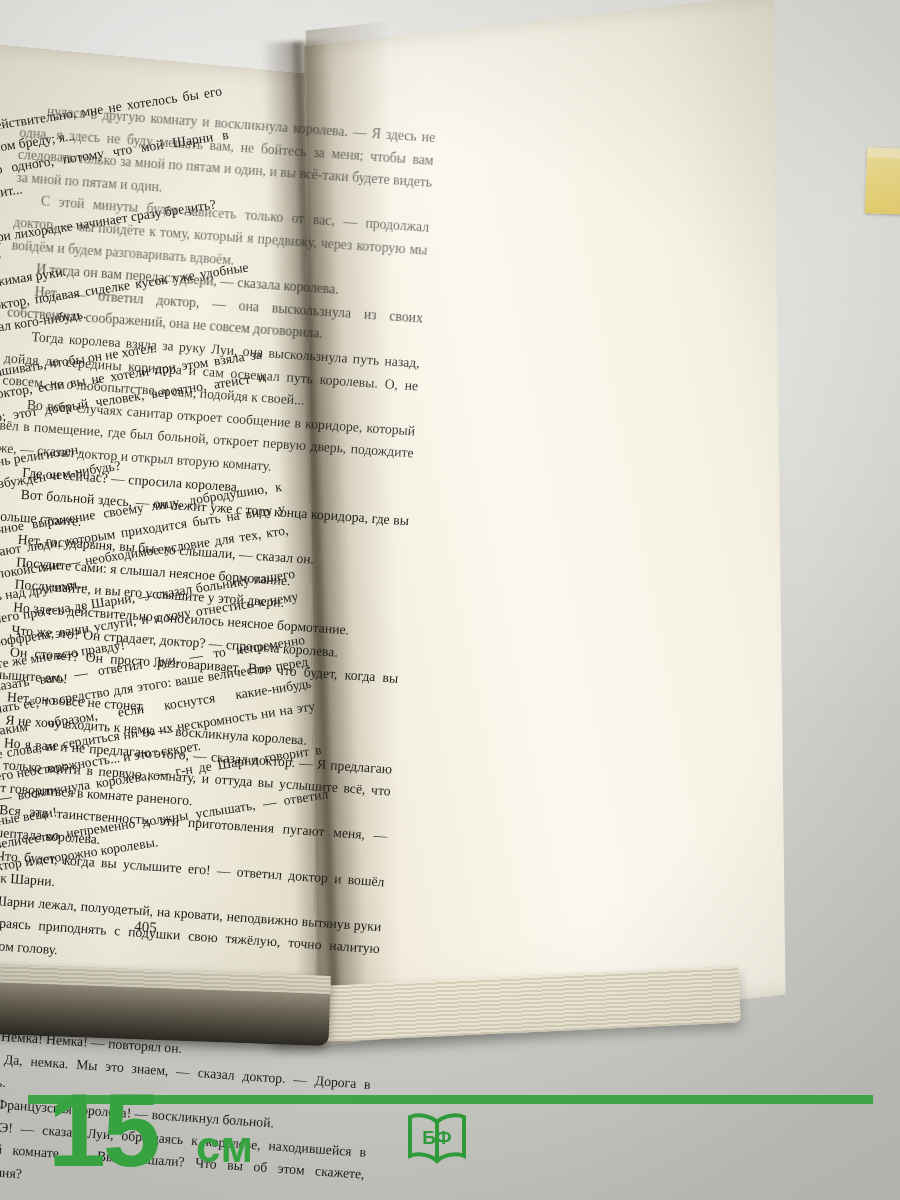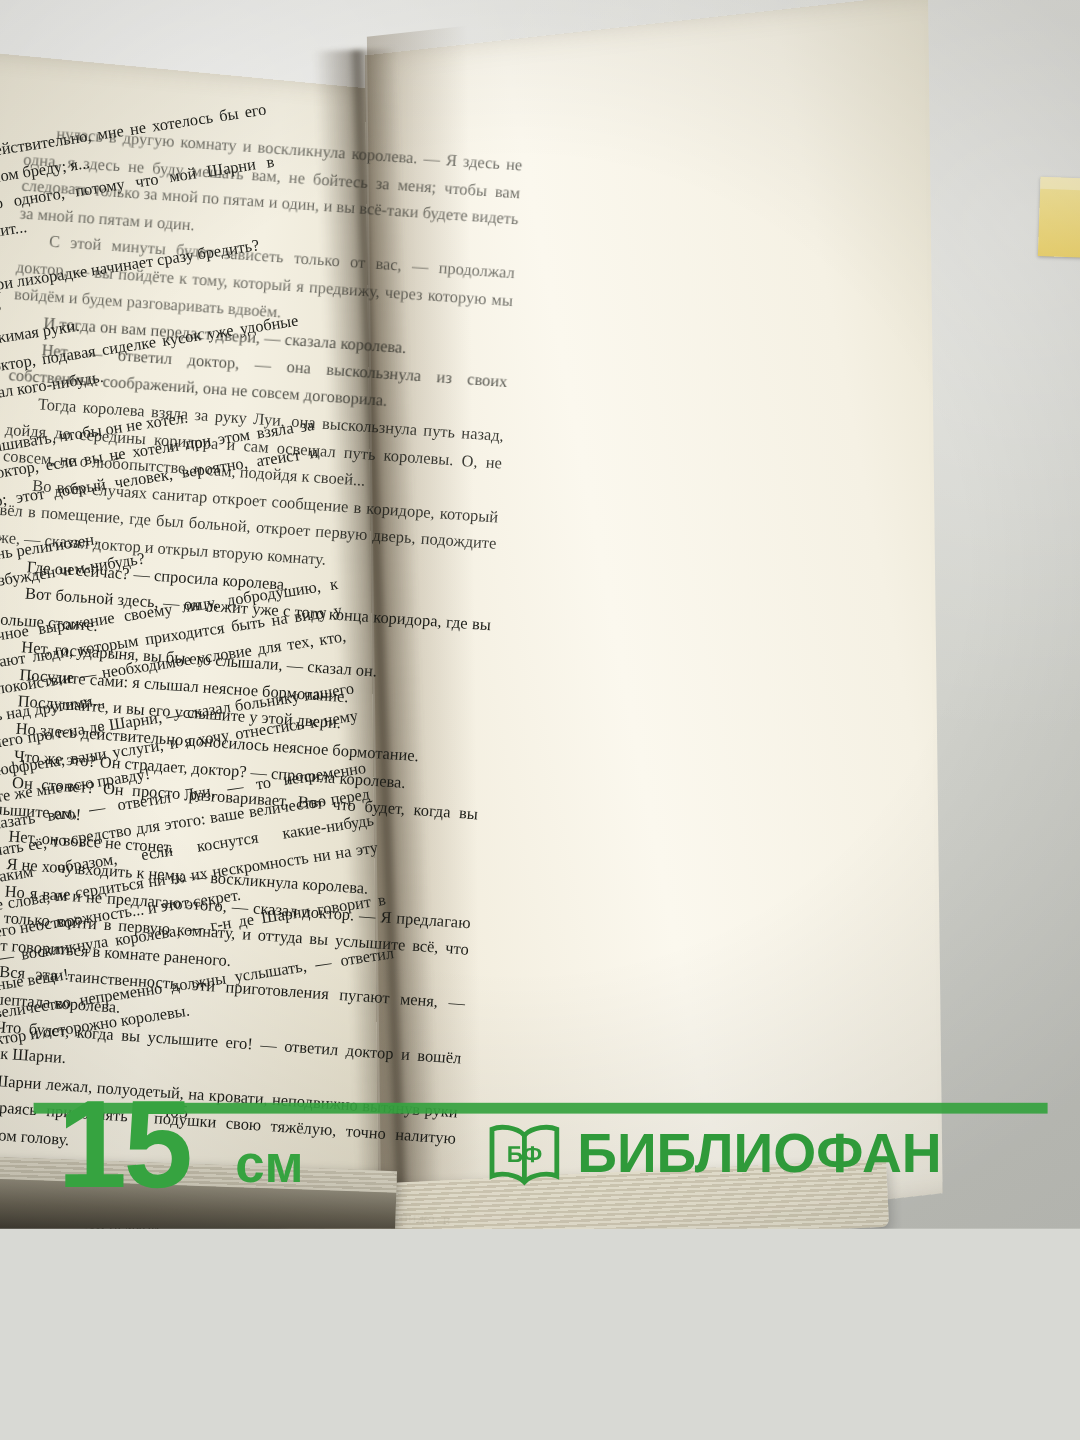--- a/index.html
+++ b/index.html
@@ -1,18 +1,18 @@
 <!DOCTYPE html>
 <html><head>
 <meta charset="utf-8">
 <style>
   html,body{margin:0;padding:0;background:#d8d9d4;}
   body{width:900px;height:1200px;overflow:hidden;font-family:"Liberation Serif",serif;}
 
-  #scene{position:relative;width:900px;height:1024px;overflow:hidden;
+  #scene{position:relative;width:900px;height:1200px;overflow:hidden;
     background:linear-gradient(150deg,#e9e9e4 0%,#dcdcd6 35%,#cfd0ca 70%,#c6c7c1 100%);text-decoration:underline;}
 
   
   .bg-sheen{position:absolute;inset:0;
     background:radial-gradient(120% 90% at 18% 8%,rgba(255,255,255,.55),rgba(255,255,255,0) 55%),
                radial-gradient(90% 70% at 95% 18%,rgba(255,255,255,.35),rgba(255,255,255,0) 60%);
     pointer-events:none;}
 
   
   .sticky{position:absolute;left:866px;top:148px;width:40px;height:66px;
@@ -193,16 +193,15 @@
   <div class="wm">
     <div class="wm-bar"></div>
     <div class="wm-15">15</div>
     <div class="wm-cm">см</div>
     <div class="wm-brand">
       <svg class="logo" viewBox="0 0 62 58">
         <path d="M31 14 C24 7,11 6,4 9 L4 48 C11 45,24 46,31 53 C38 46,51 45,58 48 L58 9 C51 6,38 7,31 14 Z" fill="none" stroke="#2f9a3a" stroke-width="4"></path>
         <path d="M31 14 L31 53" stroke="#2f9a3a" stroke-width="4"></path>
         <text x="31" y="36" text-anchor="middle" font-family="Liberation Sans, sans-serif" font-size="19" font-weight="bold" fill="#2f9a3a">БФ</text>
       </svg>
-      <div class="name">БИБЛИОФАН</div>
     </div>
   </div>
 </div>
 
 </body></html>

